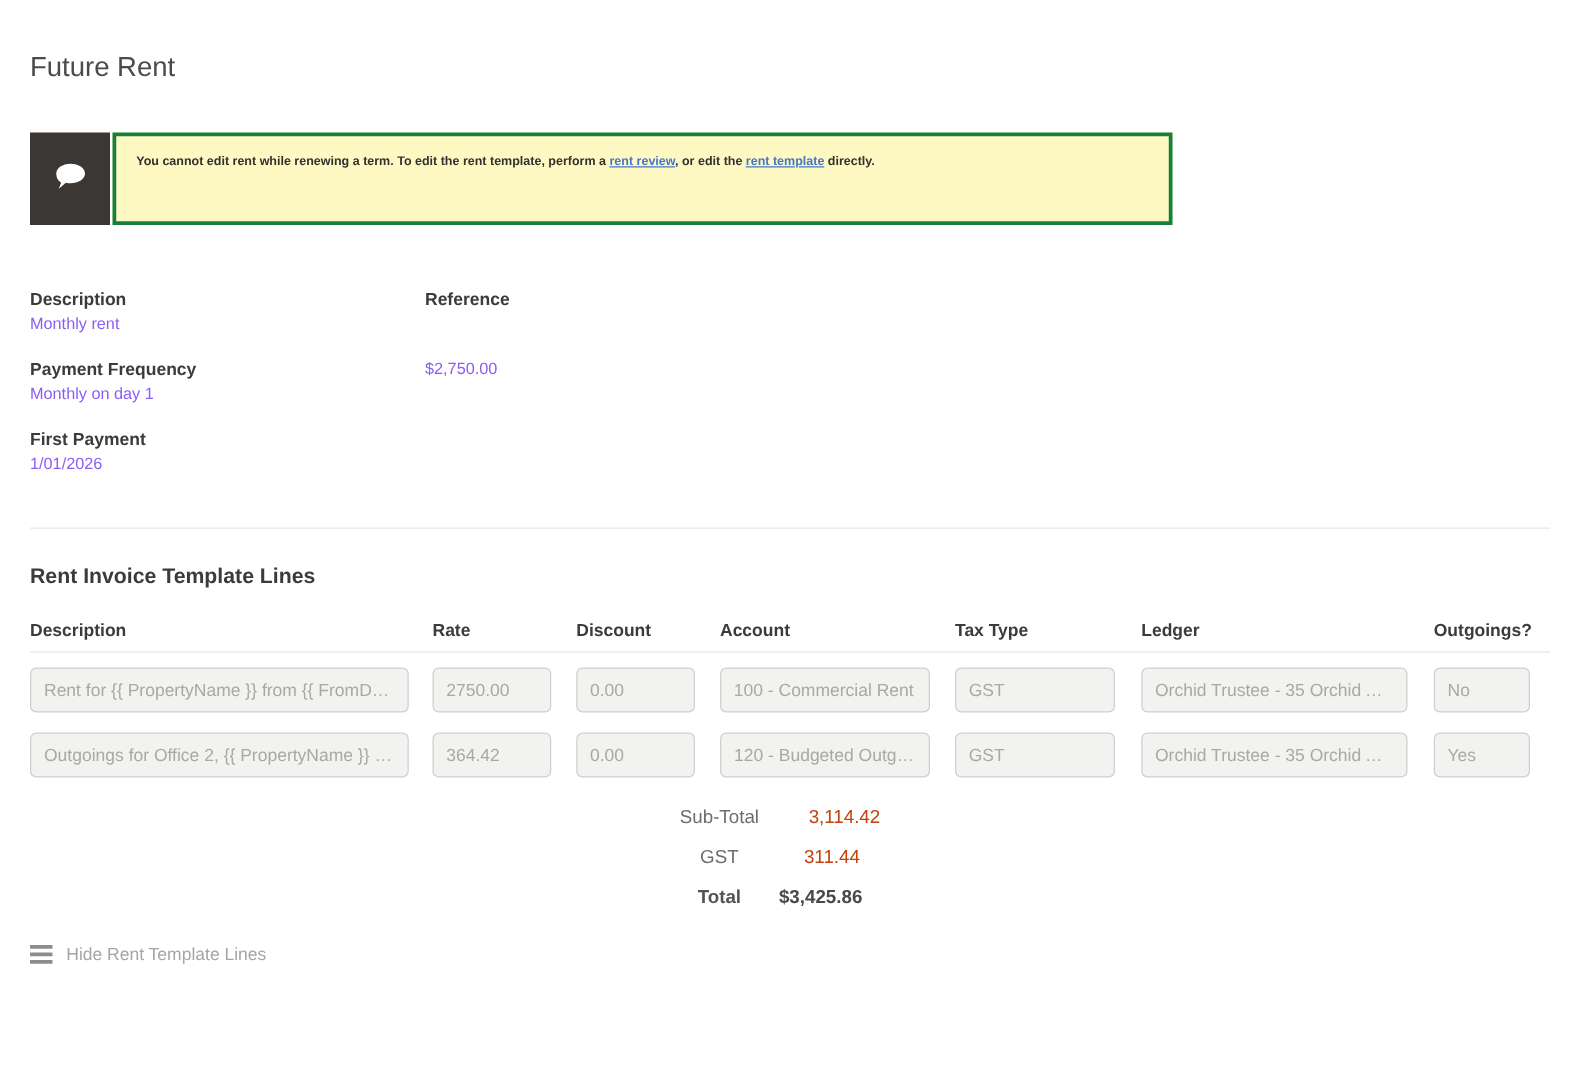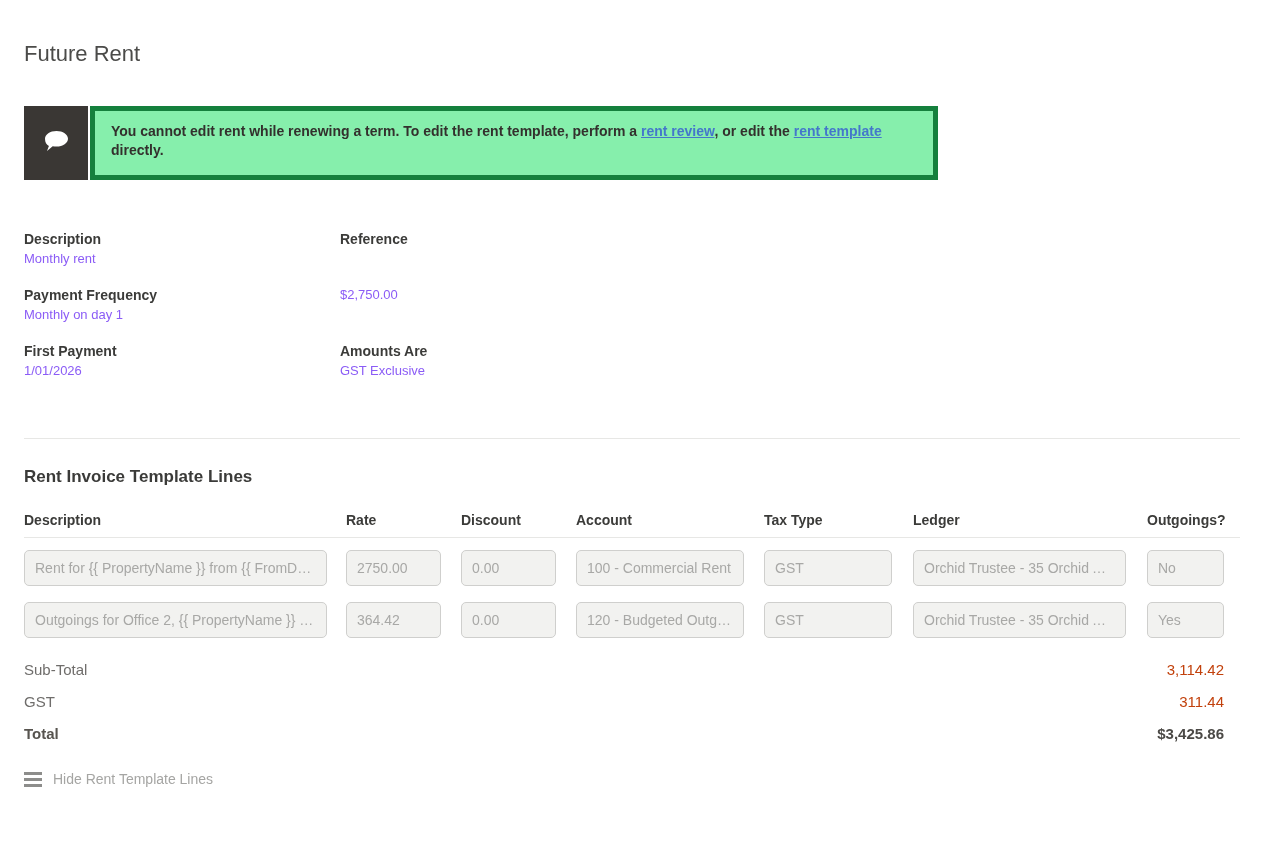--- a/index.html
+++ b/index.html
@@ -18,23 +18,23 @@
     font-size: 22px; font-weight: 400; color: #4b4b49; line-height: 28px;
   }
 
   
   .banner { margin-top: 38px; width: 914px; height: 74px; display: flex; }
   .banner-icon-box {
     width: 64px; height: 74px; flex: 0 0 64px;
     background: #3a3734; display: flex; align-items: center; justify-content: center;
   }
   .banner-body {
-    margin-left: 2px; flex: 1; border: 5px solid #15803d; background: #86efac;
+    margin-left: 2px; flex: 1; border: 3px solid #15803d; background: #fef9c3;
     padding: 11px 16px 0 16px;
-    font-size: 14px; font-weight: bold; color: #33302d; line-height: 19px;
+    font-size: 10px; font-weight: bold; color: #33302d; line-height: 19px;
   }
   .banner-body a { color: #4477cb; text-decoration: underline; font-weight: bold; cursor: pointer; }
 
   
   .details { margin-top: 49px; display: grid; grid-template-columns: 316px auto; row-gap: 16px; }
   .field-label { font-size: 14px; font-weight: bold; color: #3b3b39; line-height: 20px; }
   .field-value { font-size: 13px; color: #8b5cf6; line-height: 20px; min-height: 20px; }
 
   .divider { margin-top: 41px; width: 1216px; border: none; border-top: 1px solid #e7e7e5; }
 
@@ -55,21 +55,21 @@
   .cell-input {
     width: 100%; height: 36px;
     background: #f2f2f0; border: 1px solid #cfcfcd; border-radius: 5px;
     padding: 0 10px; font-family: "Liberation Sans", sans-serif;
     font-size: 14px; color: #a8a8a6;
     white-space: nowrap; overflow: hidden; text-overflow: ellipsis;
   }
 
   
   .totals { margin-top: 15px; width: 1200px; }
-  .total-row { display: flex; justify-content: space-between; align-items: center; height: 32px; }
+  .total-row { display: flex; justify-content: center; align-items: center; height: 32px; }
   .total-label { font-size: 15px; color: #6f6d6b; text-align: right; }
   .total-value { min-width: 97px; text-align: right; font-size: 15px; color: #c2410c; }
   .total-row.grand .total-label { font-weight: bold; color: #57544f; }
   .total-row.grand .total-value { font-weight: bold; color: #4b4946; }
 
   
   .footer-toggle { margin-top: 22px; display: flex; align-items: center; cursor: pointer; width: max-content; }
   .hamburger { display: flex; flex-direction: column; justify-content: space-between; width: 18px; height: 15px; }
   .hamburger span { display: block; width: 18px; height: 3px; background: #8d8d8b; }
   .footer-toggle-label { margin-left: 11px; font-size: 14px; color: #a5a5a3; line-height: 16px; }
@@ -106,24 +106,20 @@
     <div class="field">
       <div class="field-label">Payment Frequency</div>
       <div class="field-value">Monthly on day 1</div>
     </div>
     <div class="field">
       <div class="field-value">$2,750.00</div>
     </div>
     <div class="field">
       <div class="field-label">First Payment</div>
       <div class="field-value">1/01/2026</div>
-    </div>
-    <div class="field">
-      <div class="field-label">Amounts Are</div>
-      <div class="field-value">GST Exclusive</div>
     </div>
     <div></div>
   </div>
 
   <hr class="divider">
 
   <h2 class="section-heading">Rent Invoice Template Lines</h2>
 
   <div class="thead">
     <span class="col-desc">Description</span>

